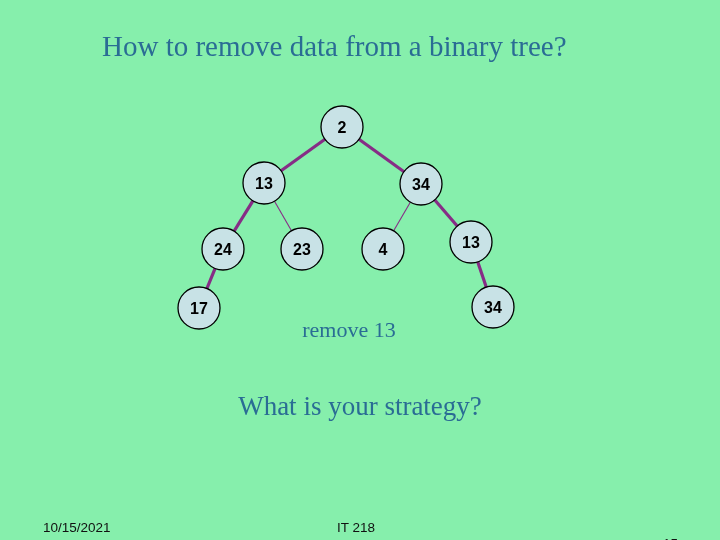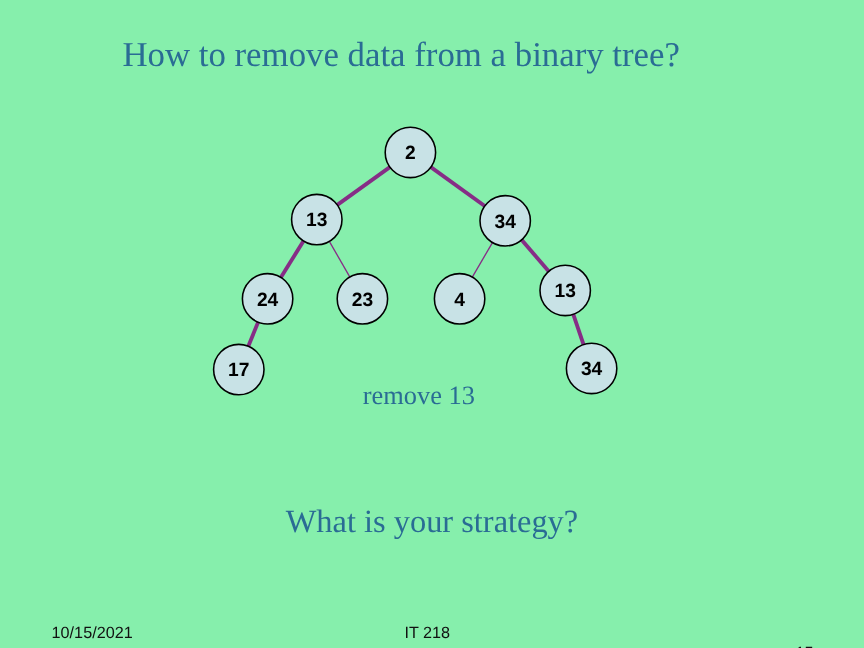--- a/index.html
+++ b/index.html
@@ -117,21 +117,21 @@
         <text x="199" y="308" dy="0.35em" text-anchor="middle" fill="#000000" class="tree-node-label">17</text>
       </g>
       <g>
         <circle cx="493" cy="307" r="21" fill="#c8e2e6" stroke="#000000" stroke-width="1.3"></circle>
         <text x="493" y="307" dy="0.35em" text-anchor="middle" fill="#000000" class="tree-node-label">34</text>
       </g>
     </svg>
 
   <div class="tree-caption" style="color: rgb(42, 108, 148);">remove 13</div>
 
-  <div class="strategy-question" style="color: rgb(42, 108, 148); margin-top: 28px;">What is your strategy?</div>
+  <div class="strategy-question" style="color: rgb(42, 108, 148);">What is your strategy?</div>
 
   <div class="footer-item footer-date">10/15/2021</div>
 
   <div class="footer-item footer-course">IT 218</div>
 
   <div class="footer-item footer-page">15</div>
 
 </div>
 
 </body></html>

